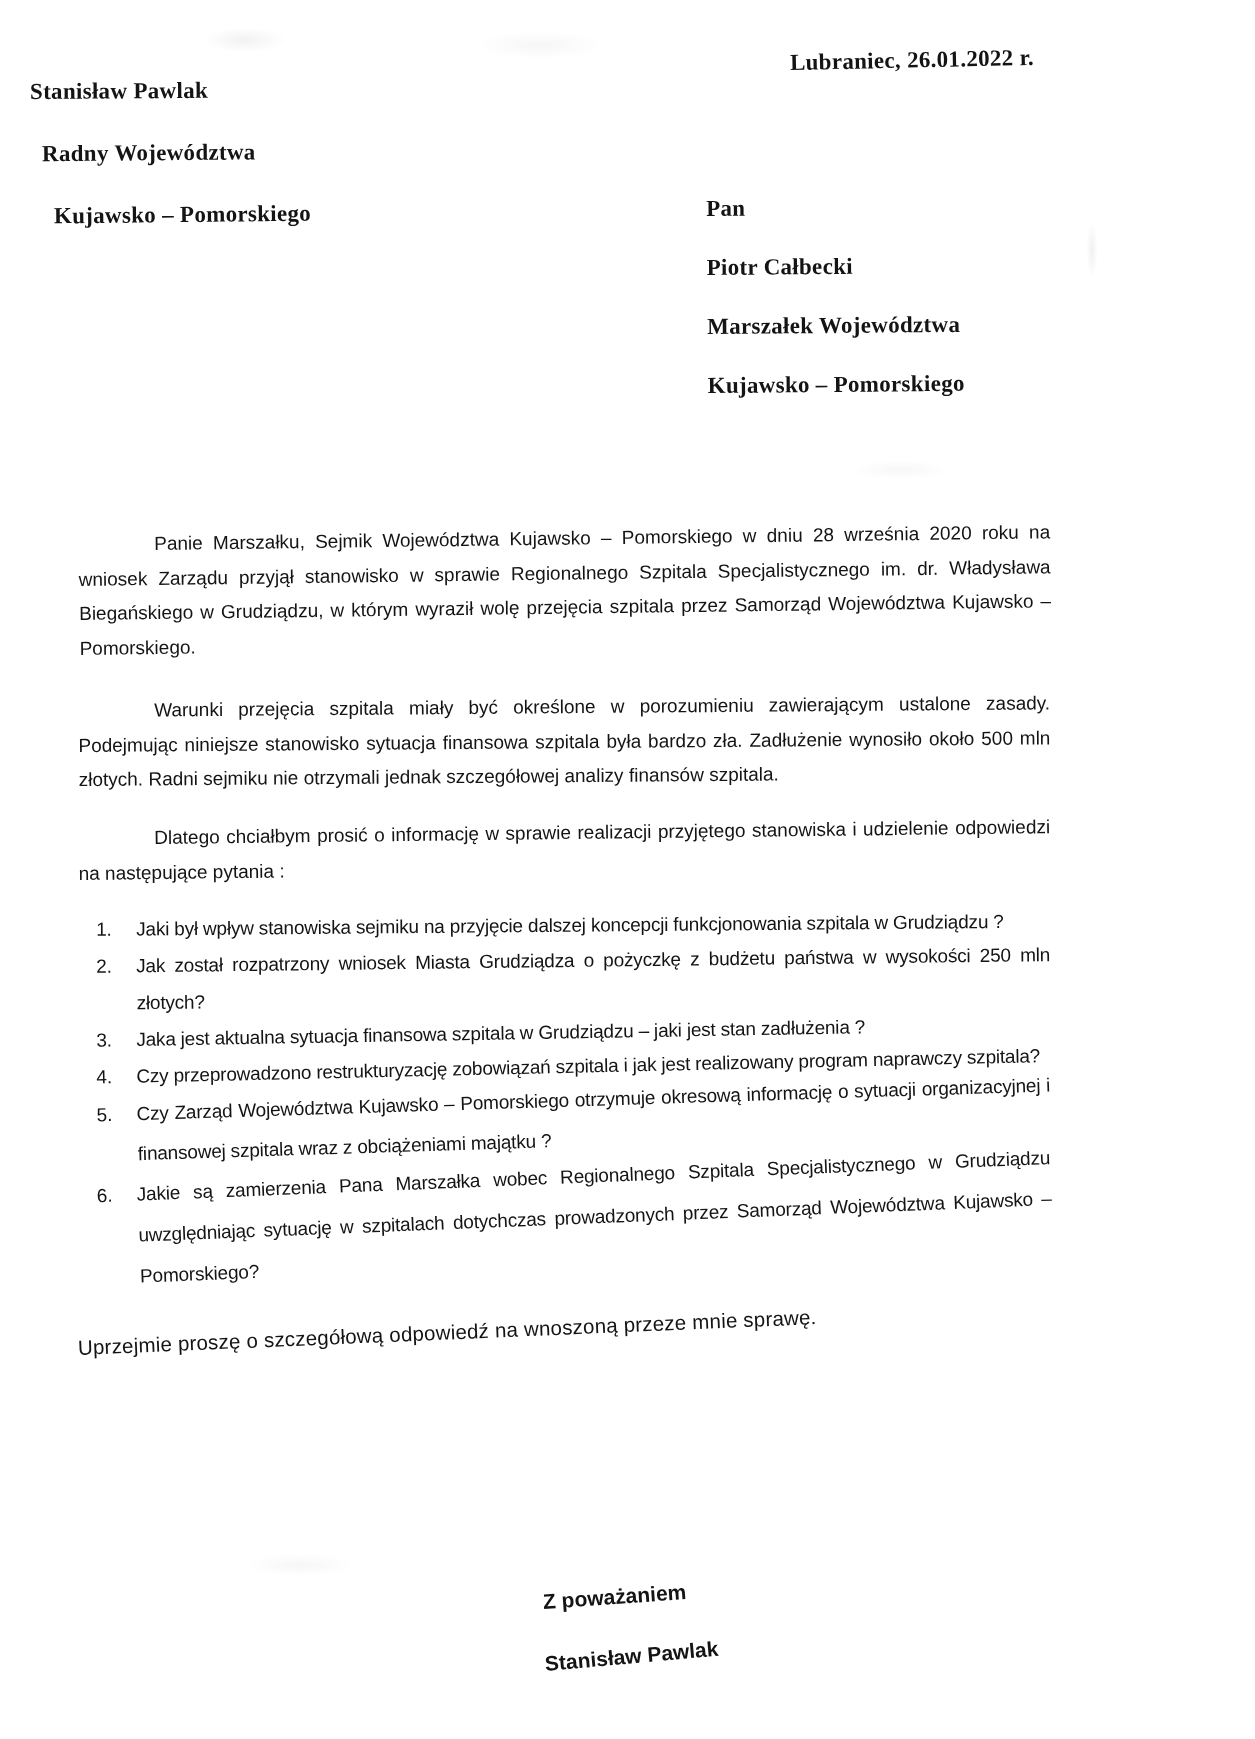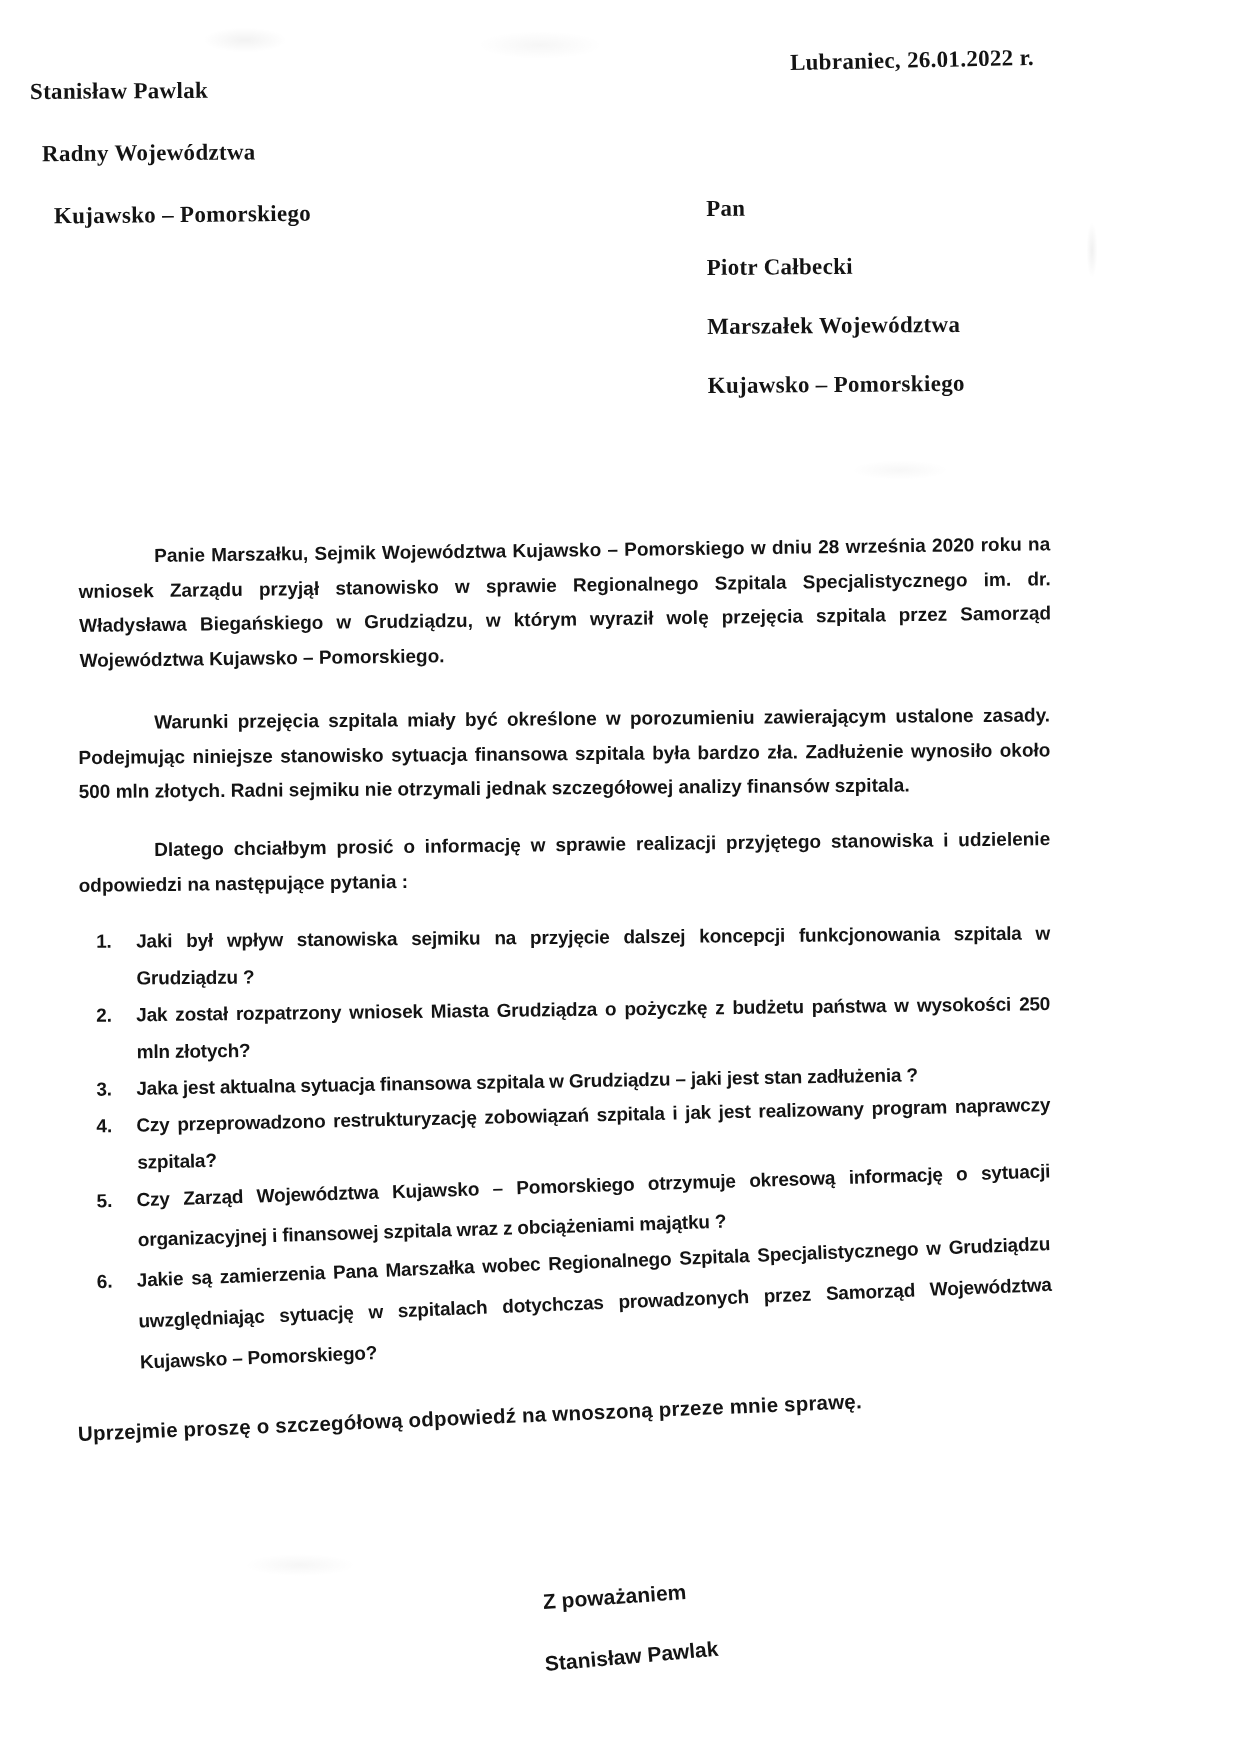--- a/index.html
+++ b/index.html
@@ -61,24 +61,24 @@
     font-weight: 700;
     letter-spacing: 0.3px;
     transform: rotate(-0.5deg);
     transform-origin: left top;
   }
   .recipient-block .line { margin-bottom: 33px; white-space: nowrap; }
 
   .body-block {
     position: absolute;
     left: 78px;
-    top: 540px;
+    top: 528px;
     width: 972px;
     font-size: 19px;
-    font-weight: 700;
+    font-weight: 400;
     line-height: 34.5px;
     text-align: justify;
   }
   .para { text-indent: 76px; }
   .para-1 { transform: rotate(-0.75deg); transform-origin: left top; margin-bottom: 28px; }
   .para-2 { transform: rotate(-0.45deg); transform-origin: left top; margin-bottom: 24px; }
   .para-3 { transform: rotate(-0.7deg);  transform-origin: left top; margin-bottom: 20px; }
 
   .questions { list-style: none; letter-spacing: -0.2px; }
   .question-item {

